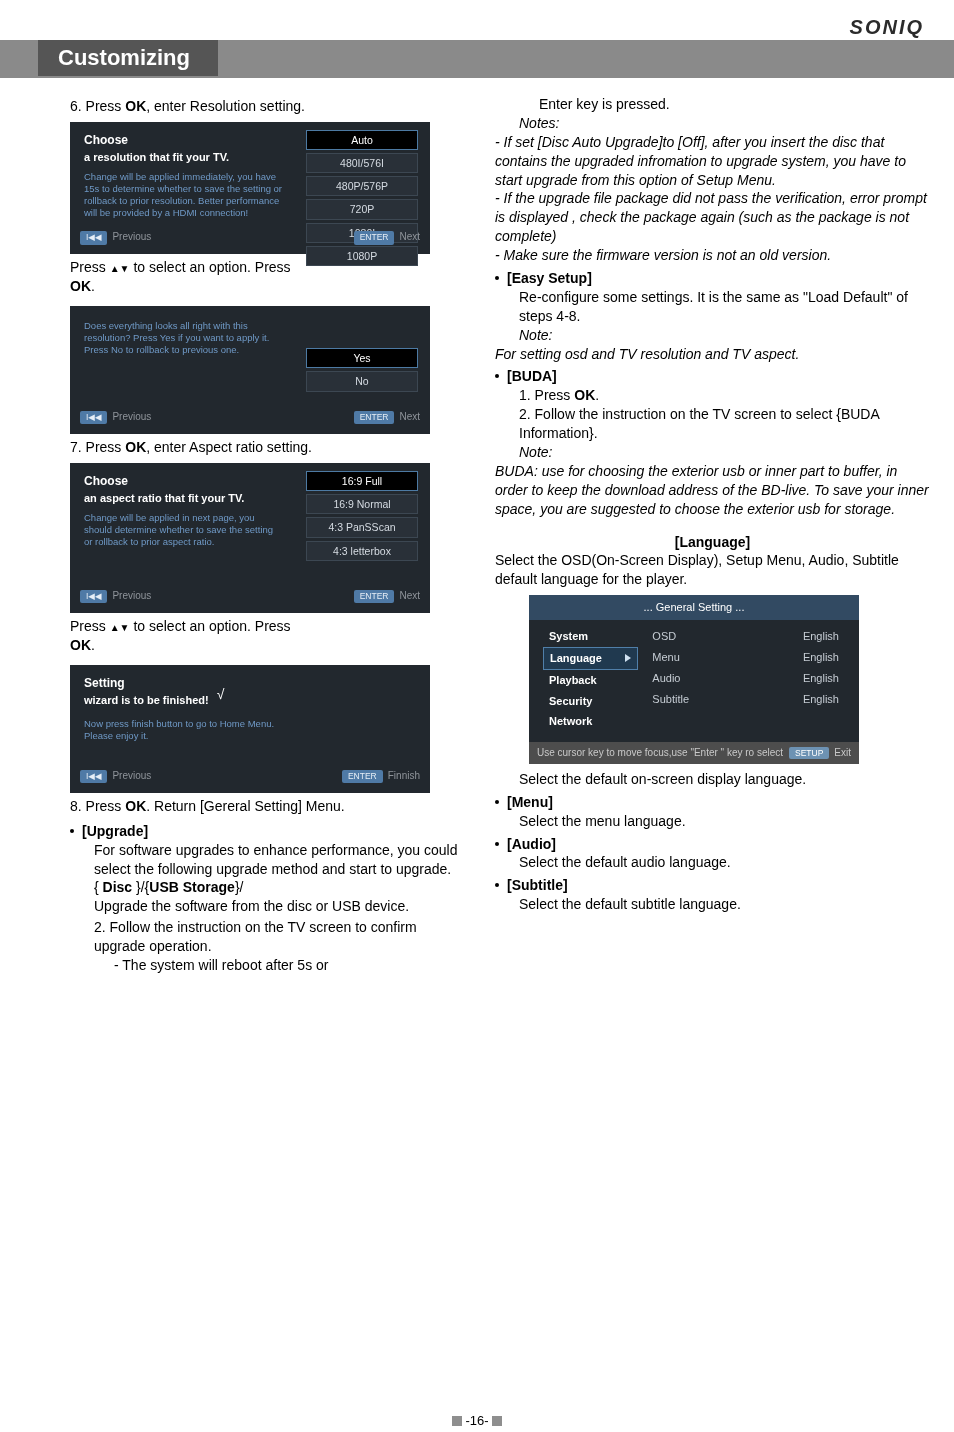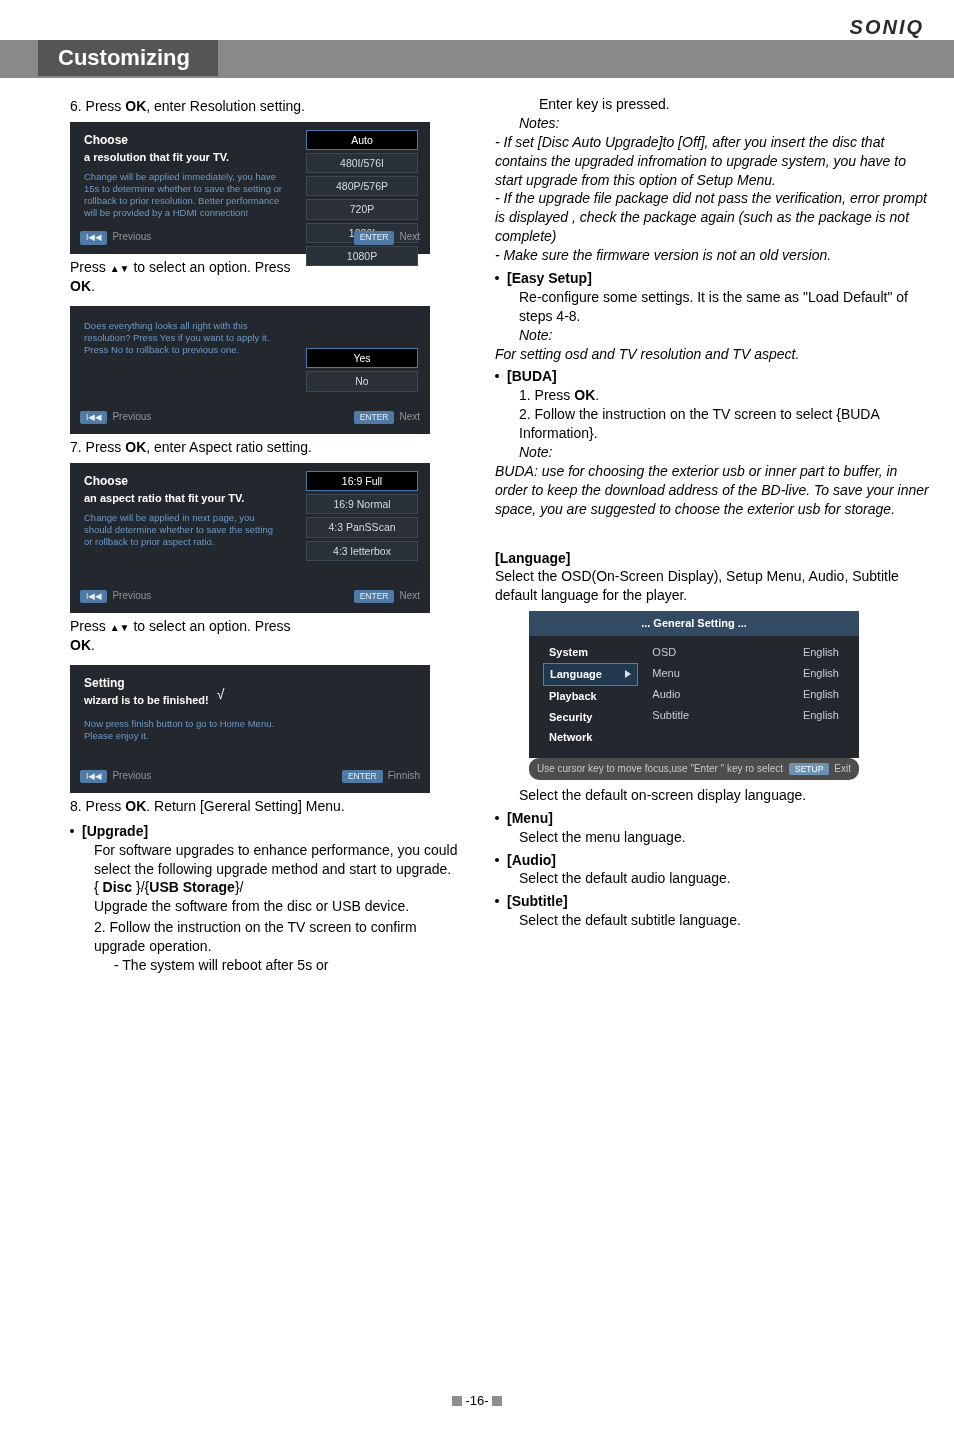--- a/index.html
+++ b/index.html
@@ -155,35 +155,35 @@
     display: inline-block;
     width: 4px; height: 4px; background: #000; border-radius: 50%;
     vertical-align: 3px;
     margin-right: 8px;
   }
   .indent { margin-left: 24px; }
   .indent2 { margin-left: 44px; }
 
   .italic { font-style: italic; }
 
-  .section-head { font-weight: bold; margin-top: 30px; }
+  .section-head { font-weight: bold; margin-top: 14px; text-align: center; }
 
   
   .gsmenu {
     width: 330px;
     margin: 6px 0 6px 34px;
     font-size: 11px;
     color: #c6cdd4;
   }
   .gsmenu .gstitle {
     background: #324a62;
     color: #fff;
     text-align: center;
     padding: 5px 0;
-    font-weight: bold;
+    font-weight: normal;
   }
   .gsmenu .gbody {
     background: #22282e;
     display: flex;
     padding: 6px 10px 10px 10px;
   }
   .gsmenu .gcol { flex: 1; padding: 0 4px; }
   .gsmenu .gcol div { padding: 3px 6px; }
   .gsmenu .gleft div { color: #fff; font-weight: bold; }
   .gsmenu .gleft .sel {
@@ -197,37 +197,36 @@
     width:0;height:0;border-top:4px solid transparent;border-bottom:4px solid transparent;border-left:6px solid #cfe1f1;
   }
   .gsmenu .gfoot {
     background: #4d4d4d;
     color: #c9c9c9;
     font-size: 10px;
     padding: 4px 8px;
     display: flex;
     justify-content: space-between;
     align-items: center;
-    border-radius: 10px;
   }
   .gsmenu .gfoot .exitchip {
     background: #6d92b3;
     color: #fff;
     font-size: 8.5px;
     padding: 1px 6px;
     border-radius: 2px;
     margin-right: 5px;
   }
 
   .arrow-up::before { content: "▲"; font-size: 10px; }
   .arrow-down::before { content: "▼"; font-size: 10px; }
 
   .pagefoot {
     position: absolute;
-    bottom: 22px;
+    bottom: 2px;
     left: 0; right: 0;
     text-align: center;
     font-size: 13px;
   }
   .pagefoot .sq {
     display: inline-block;
     width: 10px; height: 10px;
     background: #8e8e8e;
     vertical-align: -1px;
   }

